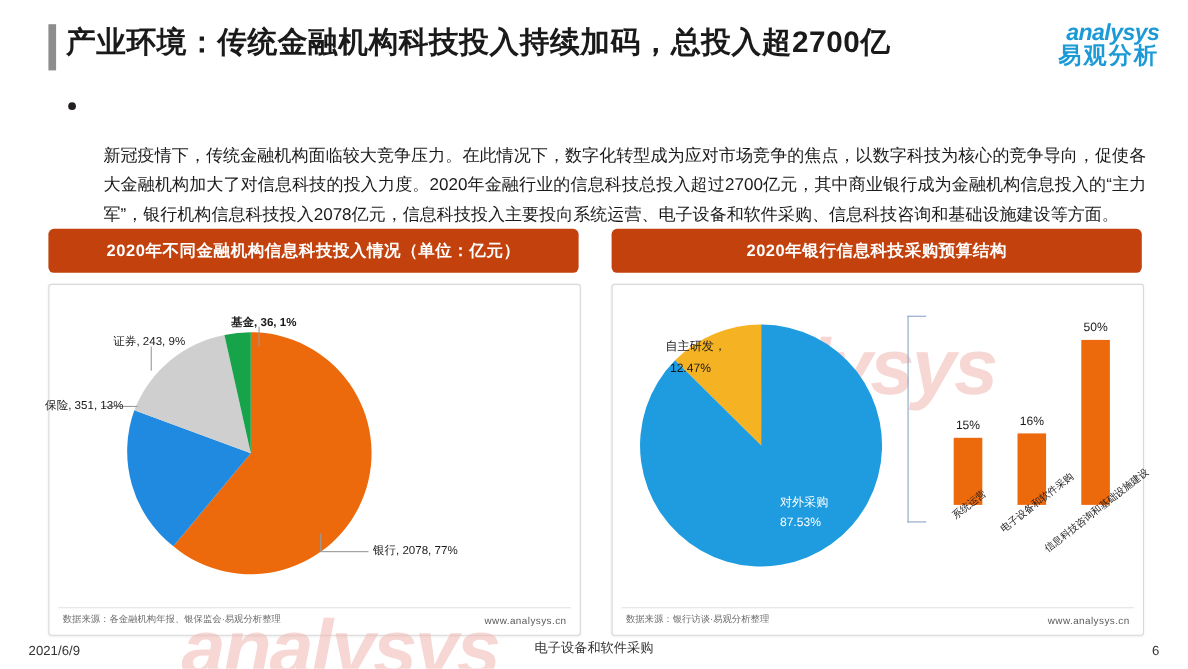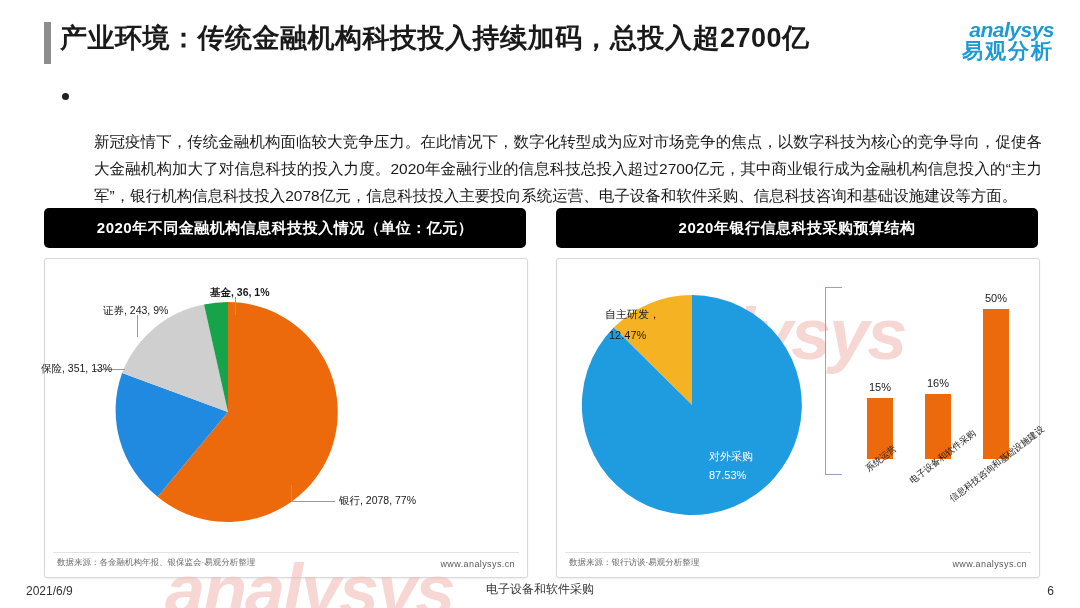--- a/index.html
+++ b/index.html
@@ -80,21 +80,21 @@
     line-height: 27px;
     text-align: justify;
     color: #1a1a1a;
     margin-top: 44px;
   }
 
   
   .panel-head {
     position: absolute;
     height: 40px;
-    background: #000000;
+    background: #c2410c;
     border-radius: 5px;
     color: #ffffff;
     font-size: 15px;
     font-weight: bold;
     display: flex;
     align-items: center;
     justify-content: center;
     letter-spacing: 0.5px;
   }
   .panel-body {

